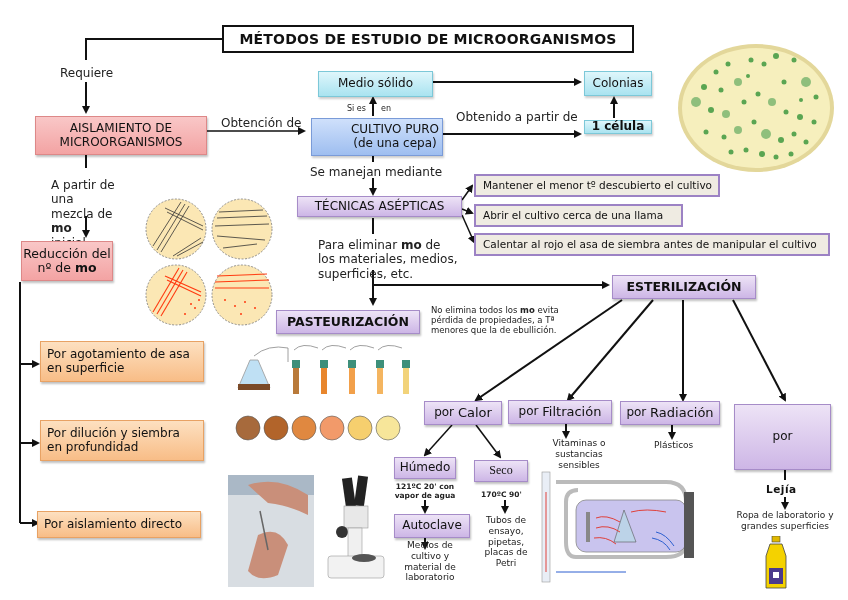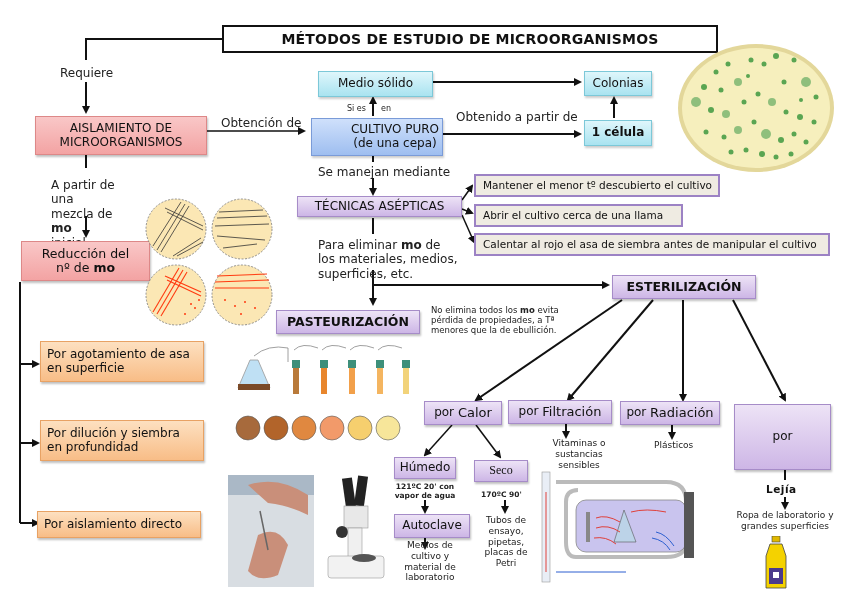--- a/index.html
+++ b/index.html
@@ -2,21 +2,21 @@
 <html><head>
 <meta charset="utf-8">
 <style>
   * { box-sizing: border-box; margin: 0; padding: 0; }
   html, body { width: 848px; height: 600px; background: #ffffff; overflow: hidden; }
   body { position: relative; font-family: "DejaVu Sans", sans-serif; color: #111; }
   .abs { position: absolute; }
   svg.lines { position: absolute; left: 0; top: 0; width: 848px; height: 600px; pointer-events: none; }
 
   .title {
-    left: 222px; top: 25px; width: 496px; height: 28px;
+    left: 222px; top: 25px; width: 412px; height: 28px;
     border: 2px solid #111; background: #fff;
     font-weight: bold; font-size: 14px; text-align: center; line-height: 24px;
     letter-spacing: 0.2px;
   }
   .box { display: flex; align-items: center; justify-content: center; text-align: center; line-height: 1.15; }
   .red   { background: linear-gradient(#f9c7c7, #f3a3a3); border: 1px solid #d88; box-shadow: 1px 2px 2px rgba(0,0,0,0.25); }
   .cyan  { background: linear-gradient(#dff6fb, #a9e3f0); border: 1px solid #7cc8d8; box-shadow: 1px 2px 2px rgba(0,0,0,0.2); }
   .blue  { background: linear-gradient(#cfe0fb, #9ebef0); border: 1px solid #7a9bd8; box-shadow: 1px 2px 2px rgba(0,0,0,0.2); padding-left: 36px; }
   .purple{ background: linear-gradient(#ede3f6, #cdb6e6); border: 1px solid #a68cc8; box-shadow: 1px 2px 2px rgba(0,0,0,0.25); }
   .beige { background: #efebe2; border: 2px solid #9c82c4; justify-content: flex-start; padding-left: 7px; font-size: 10.5px; }
@@ -102,21 +102,21 @@
 <div class="abs lbl-s" style="left:347px;top:104px;">Si es</div>
 <div class="abs lbl-s" style="left:381px;top:104px;">en</div>
 
 <div class="abs box blue" style="left:311px;top:118px;width:132px;height:38px;font-size:12px;flex-direction:column;">
   <span>CULTIVO PURO</span>
   <span>(de una cepa)</span>
 </div>
 
 <div class="abs box cyan" style="left:584px;top:71px;width:68px;height:25px;font-size:12px;">Colonias</div>
 <div class="abs lbl" style="left:456px;top:110px;">Obtenido a partir de</div>
-<div class="abs box cyan" style="left:584px;top:120px;width:68px;height:26px;font-size:12px;font-weight:bold;">1 célula</div>
+<div class="abs box cyan" style="left:584px;top:120px;width:68px;height:14px;font-size:12px;font-weight:bold;">1 célula</div>
 
 <svg class="abs" style="left:676px;top:42px;width:160px;height:132px;" viewBox="0 0 160 132">
   <ellipse cx="80" cy="66" rx="78" ry="64" fill="#e3d79a"></ellipse>
   <ellipse cx="80" cy="66" rx="74" ry="60" fill="#f6efbd"></ellipse>
   <g fill="#5aa552">
     <circle cx="28" cy="45" r="3"></circle>
       <circle cx="40" cy="30" r="2.5"></circle>
       <circle cx="52" cy="22" r="2.5"></circle>
       <circle cx="62" cy="40" r="4" fill="#8fbf7c"></circle>
     <circle cx="75" cy="18" r="2.5"></circle>
@@ -147,39 +147,39 @@
       <circle cx="100" cy="115" r="2.5"></circle>
       <circle cx="55" cy="110" r="2.5"></circle>
       <circle cx="115" cy="112" r="2.5"></circle>
     <circle cx="45" cy="48" r="2.5"></circle>
       <circle cx="108" cy="40" r="2.5"></circle>
       <circle cx="72" cy="34" r="2"></circle>
       <circle cx="125" cy="58" r="2"></circle>
   </g>
 </svg>
 
-<div class="abs lbl" style="left:318px;top:165px;">Se manejan mediante</div>
+<div class="abs lbl" style="left:310px;top:165px;">Se manejan mediante</div>
 
 <div class="abs box purple" style="left:297px;top:196px;width:165px;height:21px;font-size:12px;">TÉCNICAS ASÉPTICAS</div>
 
 <div class="abs box beige" style="left:474px;top:174px;width:246px;height:23px;">Mantener el menor tº descubierto el cultivo</div>
 <div class="abs box beige" style="left:474px;top:204px;width:209px;height:23px;">Abrir el cultivo cerca de una llama</div>
 <div class="abs box beige" style="left:474px;top:233px;width:356px;height:23px;">Calentar al rojo el asa de siembra antes de manipular el cultivo</div>
 
 <div class="abs lbl" style="left:318px;top:238px;width:140px;">
   <span>Para eliminar </span><b>mo</b><span> de los materiales, medios, superficies, etc.</span>
 </div>
 
 <div class="abs lbl" style="left:51px;top:178px;width:80px;">
   <div>A partir de una</div>
   <div><span>mezcla de </span><b>mo</b></div>
   <div>inicial</div>
 </div>
 
-<div class="abs box red" style="left:21px;top:241px;width:129px;height:40px;font-size:12.5px;flex-direction:column;">
+<div class="abs box red" style="left:21px;top:241px;width:92px;height:40px;font-size:12.5px;flex-direction:column;">
   <span>Reducción del</span>
   <span><span>nº de </span><b>mo</b></span>
 </div>
 
 <svg class="abs" style="left:145px;top:196px;width:130px;height:132px;" viewBox="0 0 130 132">
   <g stroke="#777" stroke-width="0.8" stroke-dasharray="2,1.5" fill="#fbe7b4">
     <circle cx="31" cy="33" r="30"></circle>
       <circle cx="97" cy="33" r="30"></circle>
     <circle cx="31" cy="99" r="30"></circle>
       <circle cx="97" cy="99" r="30"></circle>

